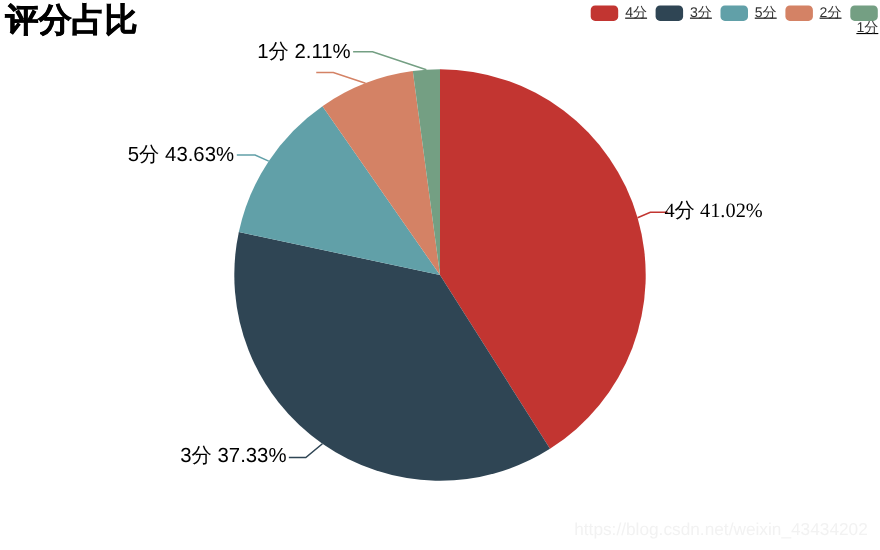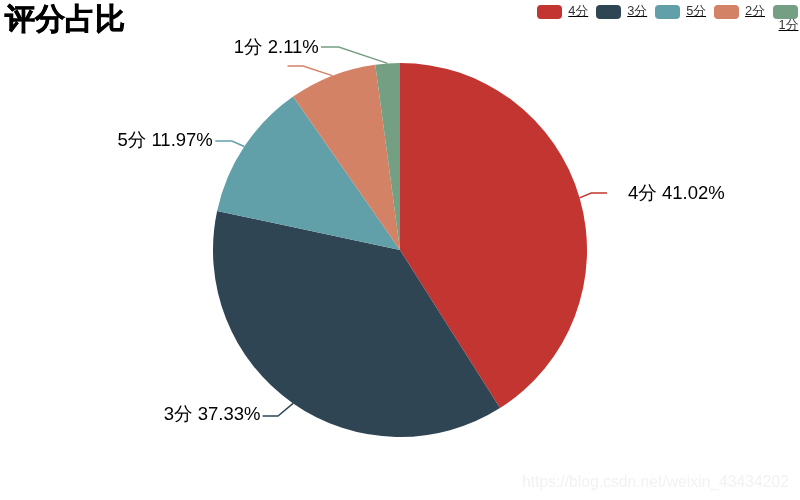--- a/index.html
+++ b/index.html
@@ -69,21 +69,21 @@
       <path class="pie-slice" d="M 400 250 L 293.15 96.53 A 187 187 0 0 1 375.28 64.64 Z" fill="#d48265"></path>
       <path class="pie-slice" d="M 400 250 L 375.28 64.64 A 187 187 0 0 1 400.00 63.00 Z" fill="#749f83"></path>
       <polyline points="579.6,197.9 591.2,193 607,193" fill="none" stroke="#c23531" stroke-width="1.4"></polyline>
       <polyline points="293.1,403.4 278,416 262.6,416" fill="none" stroke="#2f4554" stroke-width="1.4"></polyline>
       <polyline points="244.3,146.5 231.9,141 215.3,141" fill="none" stroke="#61a0a8" stroke-width="1.4"></polyline>
       <polyline points="332.3,75.7 303,66 287.5,66" fill="none" stroke="#d48265" stroke-width="1.4"></polyline>
       <polyline points="387.6,63.4 338.7,47 321,47" fill="none" stroke="#749f83" stroke-width="1.4"></polyline>
     </svg>
 
   <div id="labels">
-      <div class="pie-label" style="left: 628px; top: 179.7px;">4分 41.02%</div>
+      <div class="pie-label" style="left: 604px; top: 179.7px; font-family: Liberation Serif, serif;">4分 41.02%</div>
       <div class="pie-label" style="right: 539.5px; top: 400.8px;">3分 37.33%</div>
-      <div class="pie-label" style="right: 587.2px; top: 126.9px;">5分 11.97%</div>
+      <div class="pie-label" style="right: 587.2px; top: 126.9px;">5分 43.63%</div>
       <div class="pie-label" style="right: 481.2px; top: 34.2px; text-align: right;">1分 2.11%</div>
     </div>
 
   <div id="watermark">https://blog.csdn.net/weixin_43434202</div>
 
 </div>
 
 </body></html>

